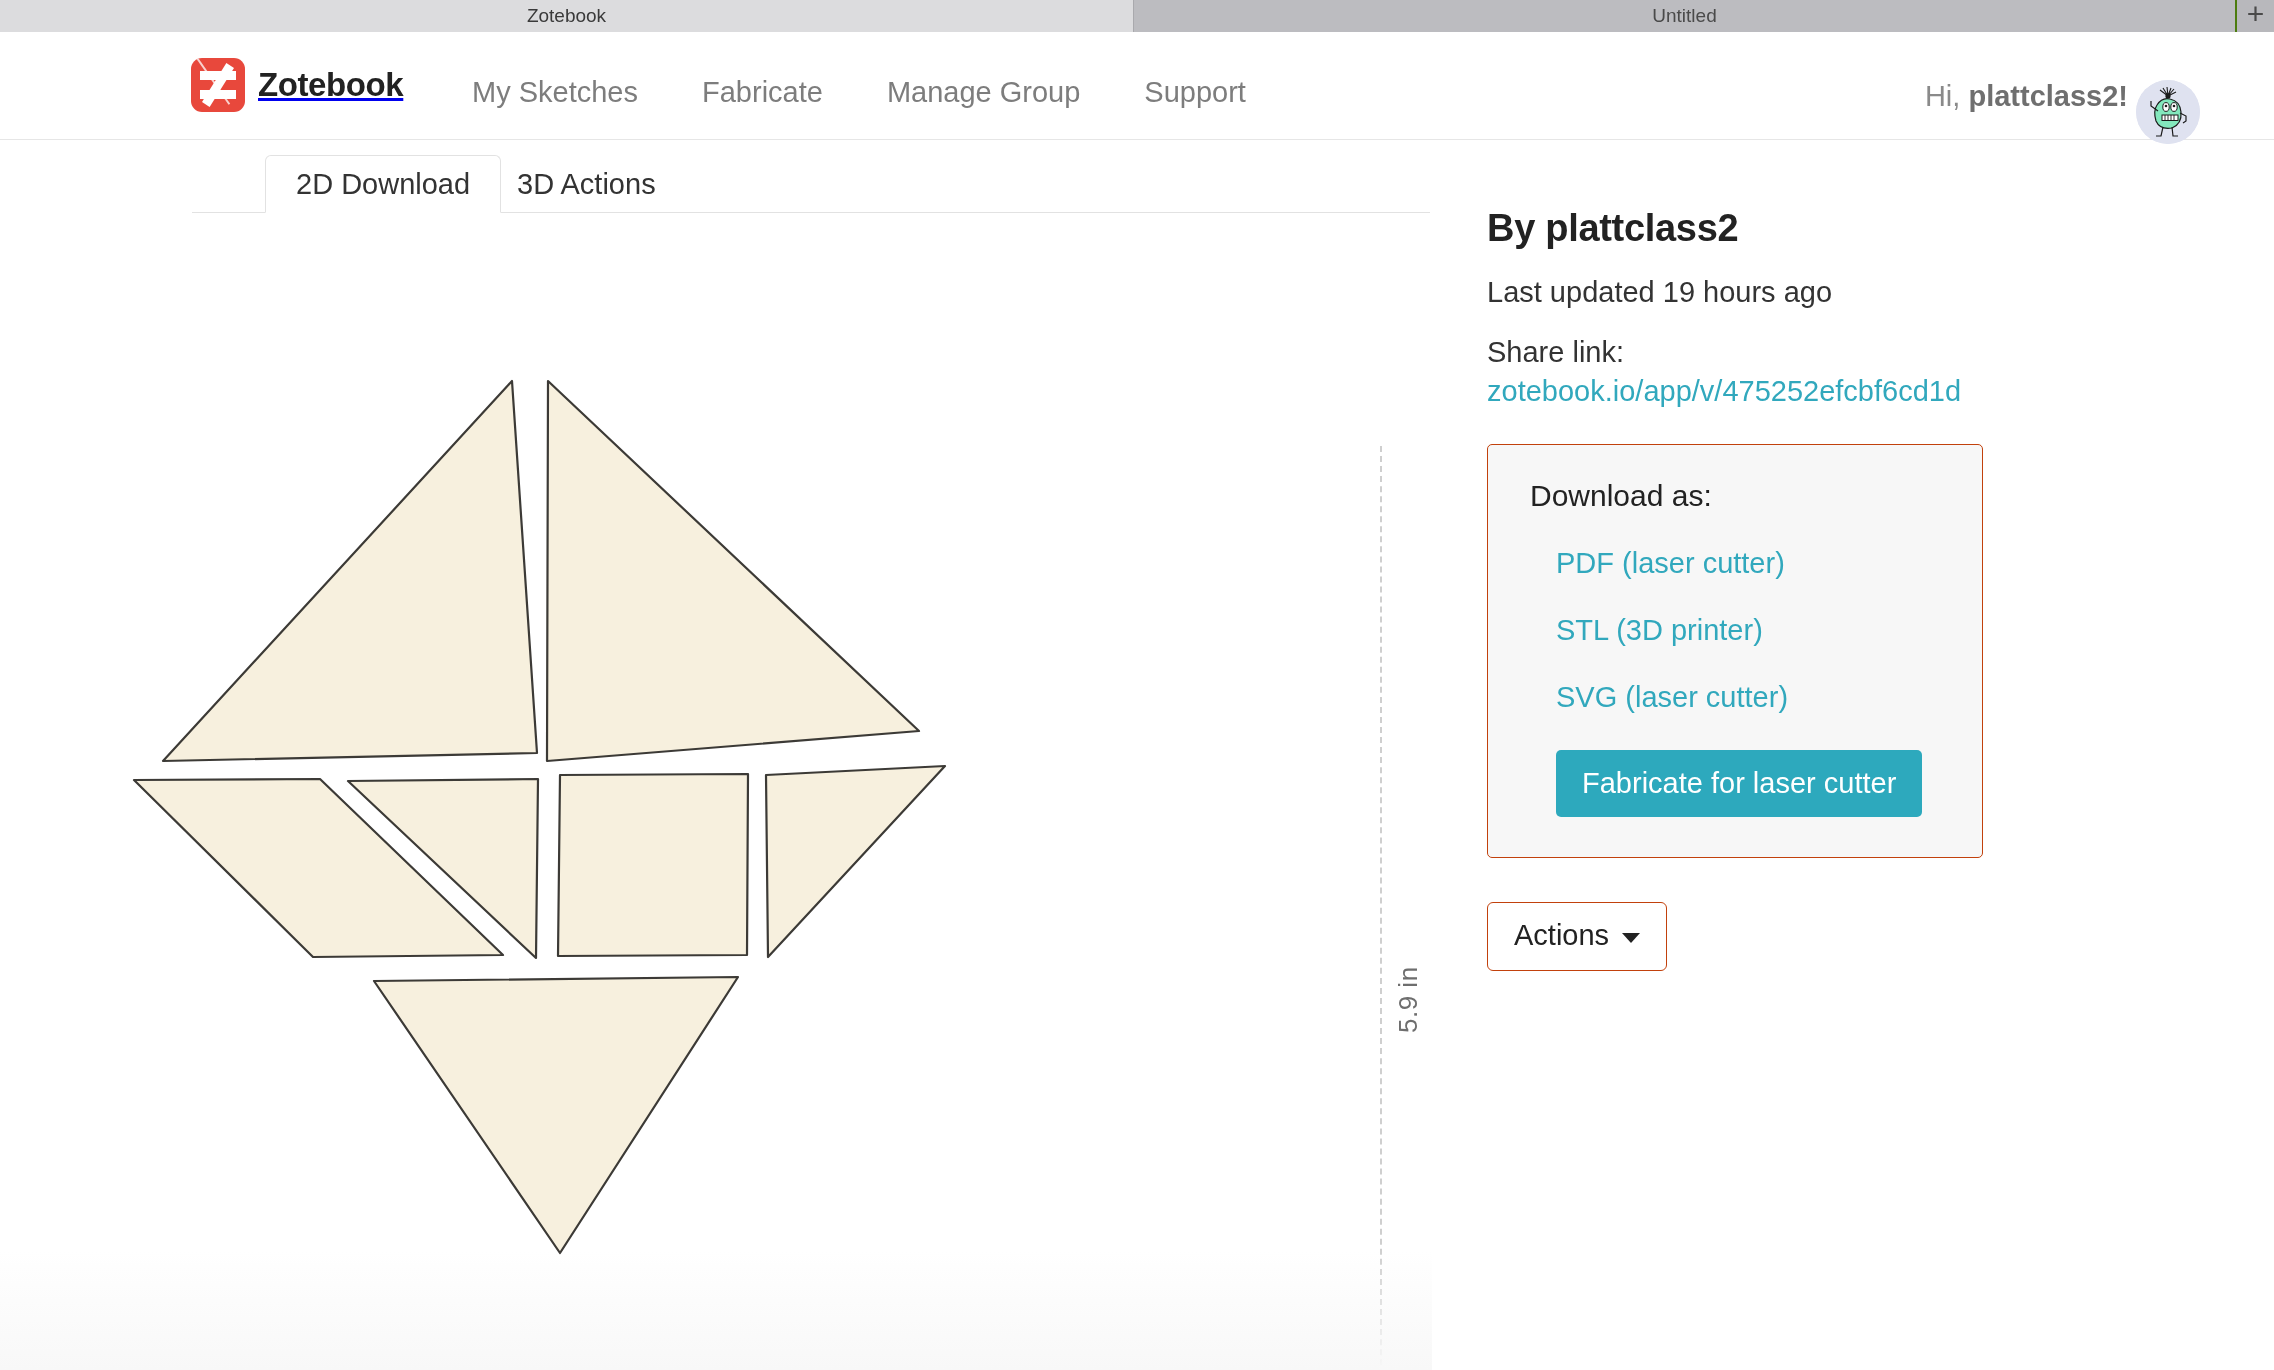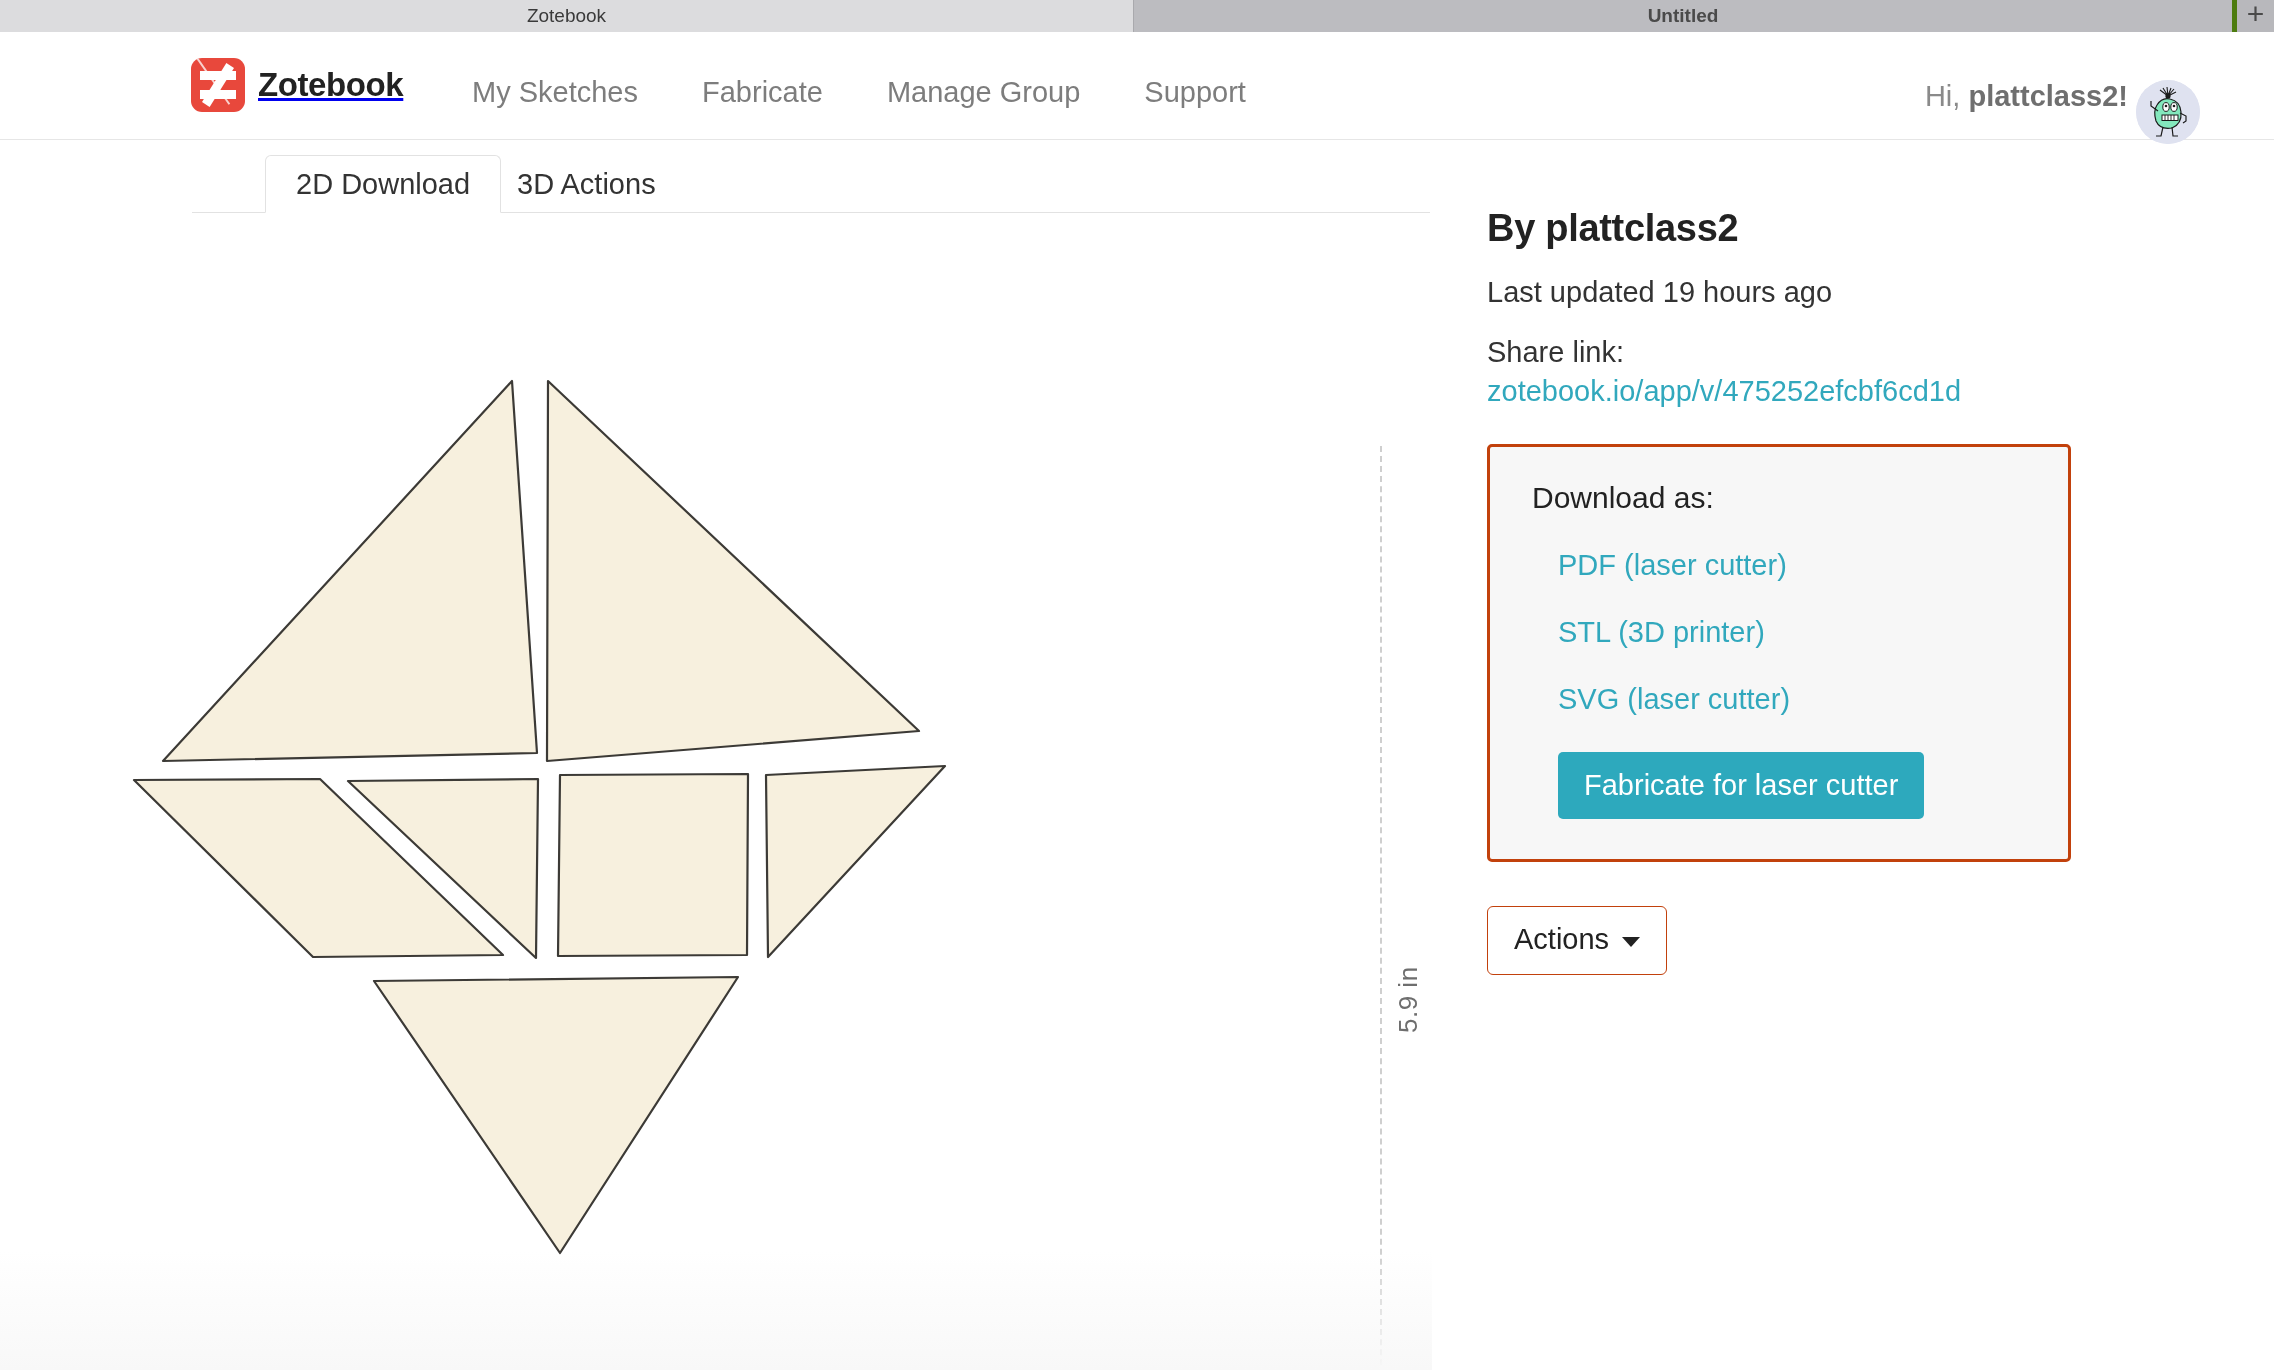--- a/index.html
+++ b/index.html
@@ -27,23 +27,22 @@
     position: relative;
   }
   .tab.active {
     width: 1134px;
     background: #dcdcde;
     border-right: 1px solid #a9a9ad;
   }
   .tab.inactive {
     width: 1103px;
     background: #bcbcc0;
-    border-right: 5px solid #4d7c0f;
+    border-right: 2px solid #4d7c0f;
     color: #4a4a4a;
-    font-weight: bold;
   }
   .newtab {
     flex: 1;
     display: flex; align-items: center; justify-content: center;
     background: #b8b8bc;
     color: #4a4a4a;
     font-size: 30px;
     font-weight: 300;
     line-height: 1;
     padding-bottom: 4px;
@@ -209,23 +208,23 @@
     margin-bottom: 6px;
   }
   .sharelink {
     font-size: 29px;
     color: #31a8bd;
     text-decoration: none;
     display: inline-block;
     margin-bottom: 36px;
   }
   .dlbox {
-    width: 584px;
+    width: 496px;
     background: #f7f7f7;
-    border: 3px solid #c2410c;
+    border: 1px solid #c2410c;
     border-radius: 5px;
     padding: 34px 42px 40px 42px;
   }
   .dlbox h2 {
     font-size: 30px;
     font-weight: 400;
     color: #222222;
     margin-bottom: 34px;
   }
   .dl-list { list-style: none; padding-left: 26px; }

